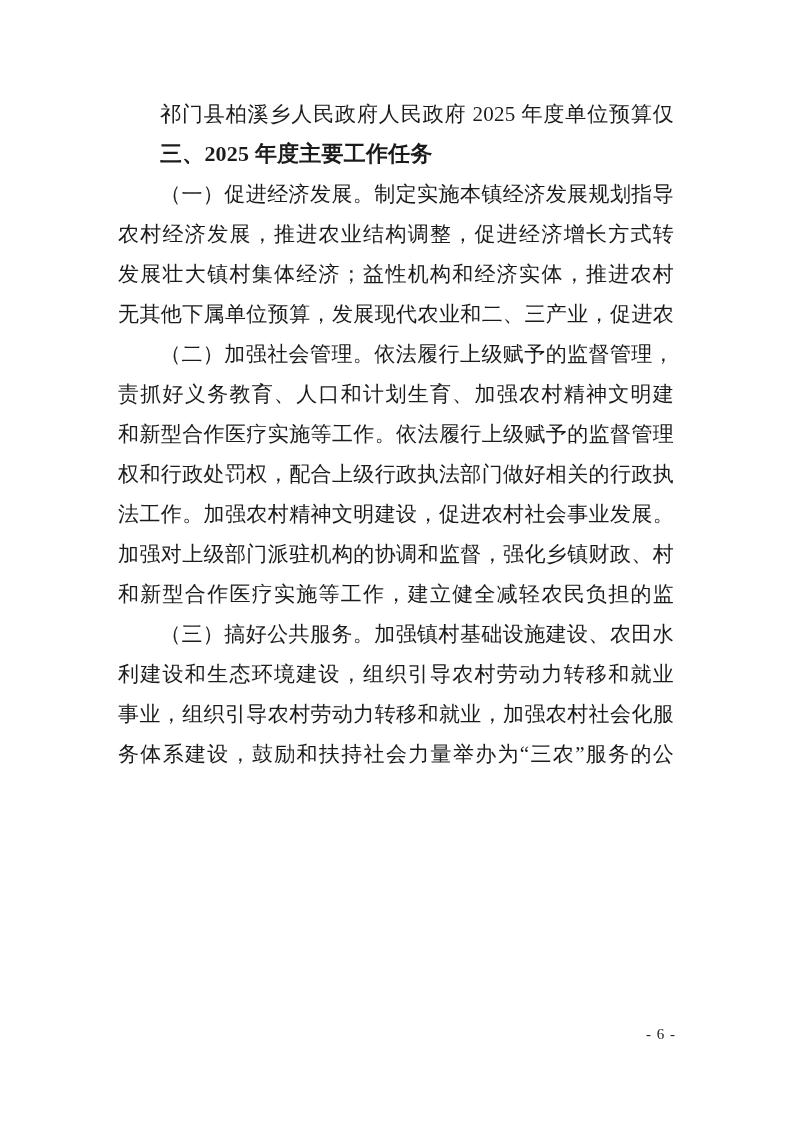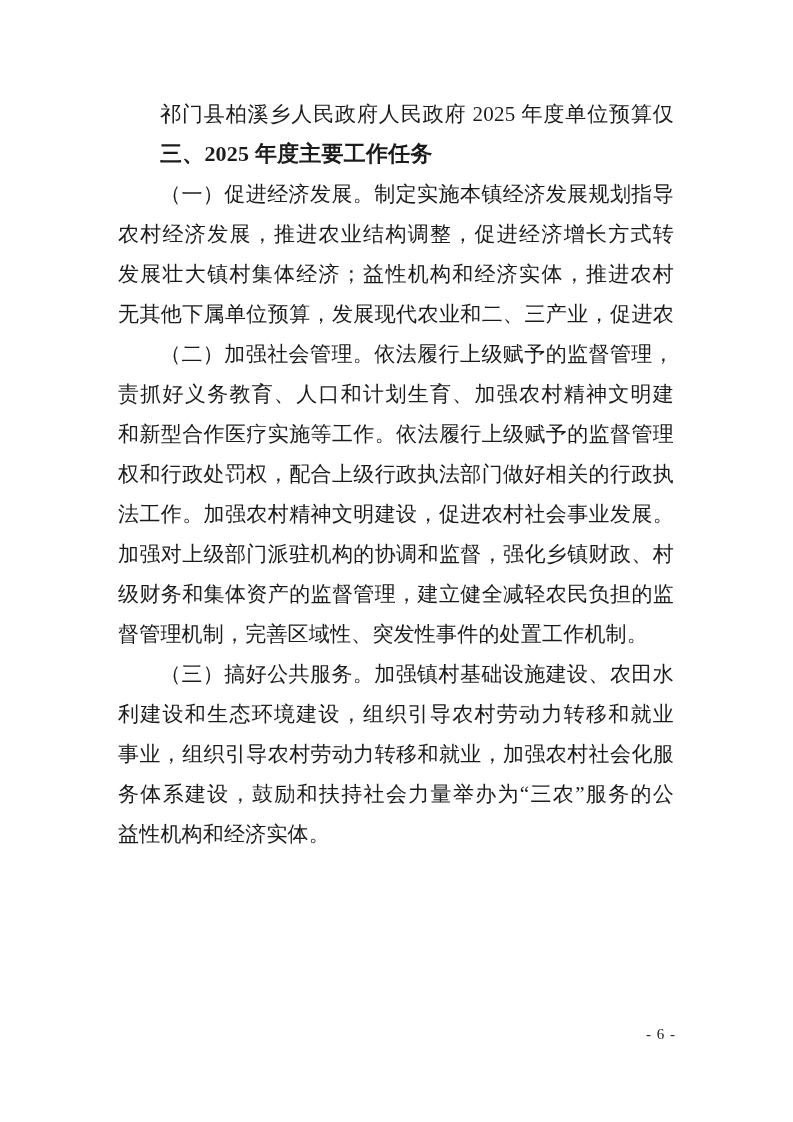--- a/index.html
+++ b/index.html
@@ -63,22 +63,20 @@
       <div class="line body indent fill">（一）促进经济发展。制定实施本镇经济发展规划指导</div>
       <div class="line body fill">农村经济发展，推进农业结构调整，促进经济增长方式转变，</div>
       <div class="line body fill">发展壮大镇村集体经济；益性机构和经济实体，推进农村</div>
       <div class="line body fill">无其他下属单位预算，发展现代农业和二、三产业，促进农</div>
       <div class="line body indent fill">（二）加强社会管理。依法履行上级赋予的监督管理，负</div>
       <div class="line body fill">责抓好义务教育、人口和计划生育、加强农村精神文明建设、</div>
       <div class="line body fill">和新型合作医疗实施等工作。依法履行上级赋予的监督管理</div>
       <div class="line body fill">权和行政处罚权，配合上级行政执法部门做好相关的行政执</div>
       <div class="line body fill">法工作。加强农村精神文明建设，促进农村社会事业发展。</div>
       <div class="line body fill">加强对上级部门派驻机构的协调和监督，强化乡镇财政、村</div>
-      <div class="line body fill">级财务和集体资产的监督管理，建立健全减轻农民负担的监</div>
-      <div class="line body">督管理机制，完善区域性、突发性事件的处置工作机制。</div>
+      <div class="line body fill">和新型合作医疗实施等工作，建立健全减轻农民负担的监</div>
       <div class="line body indent fill">（三）搞好公共服务。加强镇村基础设施建设、农田水</div>
       <div class="line body fill">利建设和生态环境建设，组织引导农村劳动力转移和就业</div>
       <div class="line body fill">事业，组织引导农村劳动力转移和就业，加强农村社会化服</div>
       <div class="line body fill">务体系建设，鼓励和扶持社会力量举办为“三农”服务的公</div>
-      <div class="line body">益性机构和经济实体。</div>
     </div>
   <div class="page-number">- 6 -</div>
 </div>
 
 </body></html>

